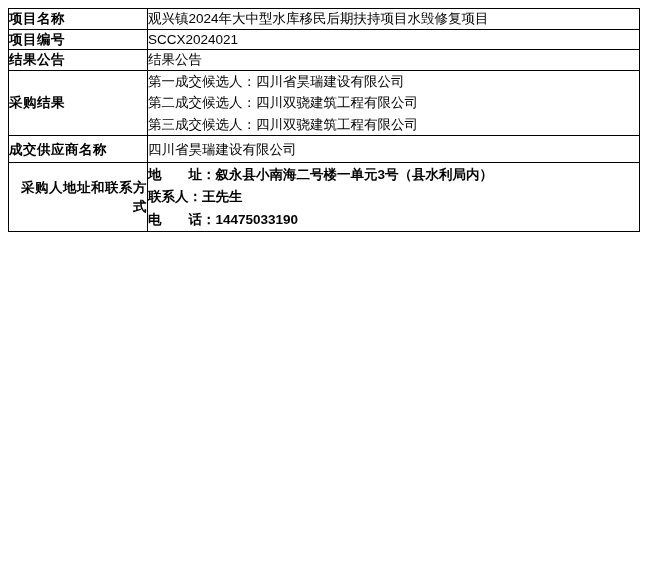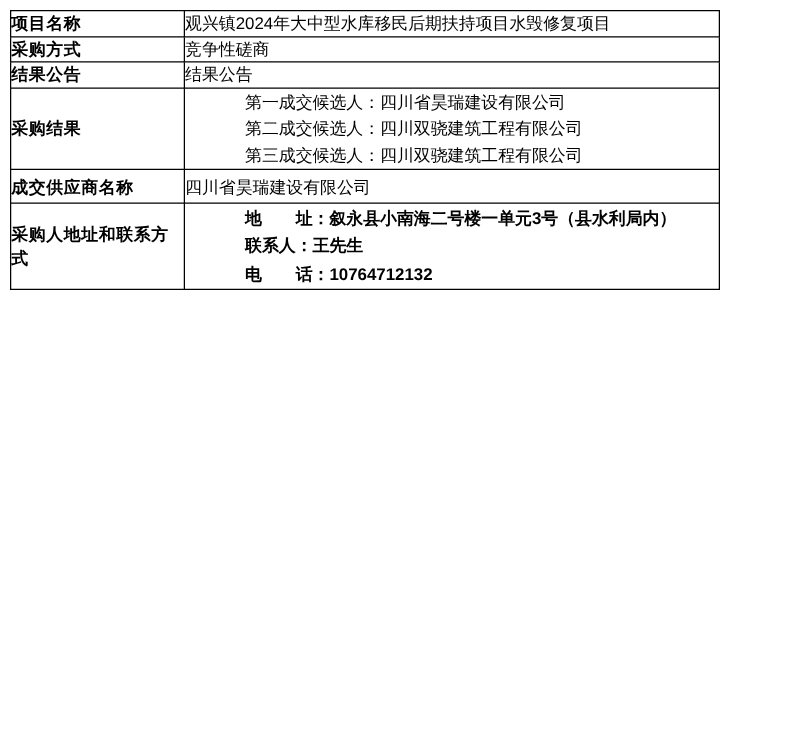--- a/index.html
+++ b/index.html
@@ -15,21 +15,21 @@
     overflow: hidden;
   }
   #doc {
     position: absolute;
     left: 8px;
     top: 8px;
     width: 632px;
   }
   table.info {
     border-collapse: collapse;
-    width: 568px;
+    width: 632px;
     table-layout: fixed;
   }
   table.info td {
     border: 1px solid #000000;
     padding: 0;
     vertical-align: middle;
     font-size: 13.5px;
     line-height: 1.45;
   }
   td.label {
@@ -43,46 +43,46 @@
     padding: 5px 6px 5px 8px;
     vertical-align: middle;
   }
   .row-tall td { height: 26px; margin-top: 48px; }
   .multi-line {
     display: block;
   }
   .multi-line .ln {
     display: block;
     padding: 1px 0;
-    margin-left: 48px;
   }
   .lbl-2line {
     line-height: 1.5;
+    text-align: right;
   }
   .money {
     letter-spacing: 0.2px;
   }
   .contact .ln {
     padding: 1.5px 0;
     font-weight: bold;
   }
 </style>
 </head>
 <body>
 
 <div id="doc">
   <table class="info">
     <tbody>
       <tr>
         <td class="label">项目名称</td>
         <td class="value">观兴镇2024年大中型水库移民后期扶持项目水毁修复项目</td>
       </tr>
       <tr>
-        <td class="label">采购方式</td>
-        <td class="value">竞争性磋商</td>
+        <td class="label">项目编号</td>
+        <td class="value">SCCX2024021</td>
       </tr>
       <tr>
         <td class="label">结果公告</td>
         <td class="value">结果公告</td>
       </tr>
       <tr>
         <td class="label">采购结果</td>
         <td class="value">
           <span class="multi-line">
             <span class="ln">第一成交候选人：四川省昊瑞建设有限公司</span>
@@ -94,19 +94,19 @@
       <tr class="row-tall">
         <td class="label">成交供应商名称</td>
         <td class="value">四川省昊瑞建设有限公司</td>
       </tr>
       <tr>
         <td class="label lbl-2line">采购人地址和联系方式</td>
         <td class="value contact">
           <span class="multi-line">
             <span class="ln">地　　址：叙永县小南海二号楼一单元3号（县水利局内）</span>
             <span class="ln">联系人：王先生</span>
-            <span class="ln">电　　话：10764712132</span>
+            <span class="ln">电　　话：14475033190</span>
           </span>
         </td>
       </tr>
     </tbody>
   </table>
 </div>
 
 </body></html>

